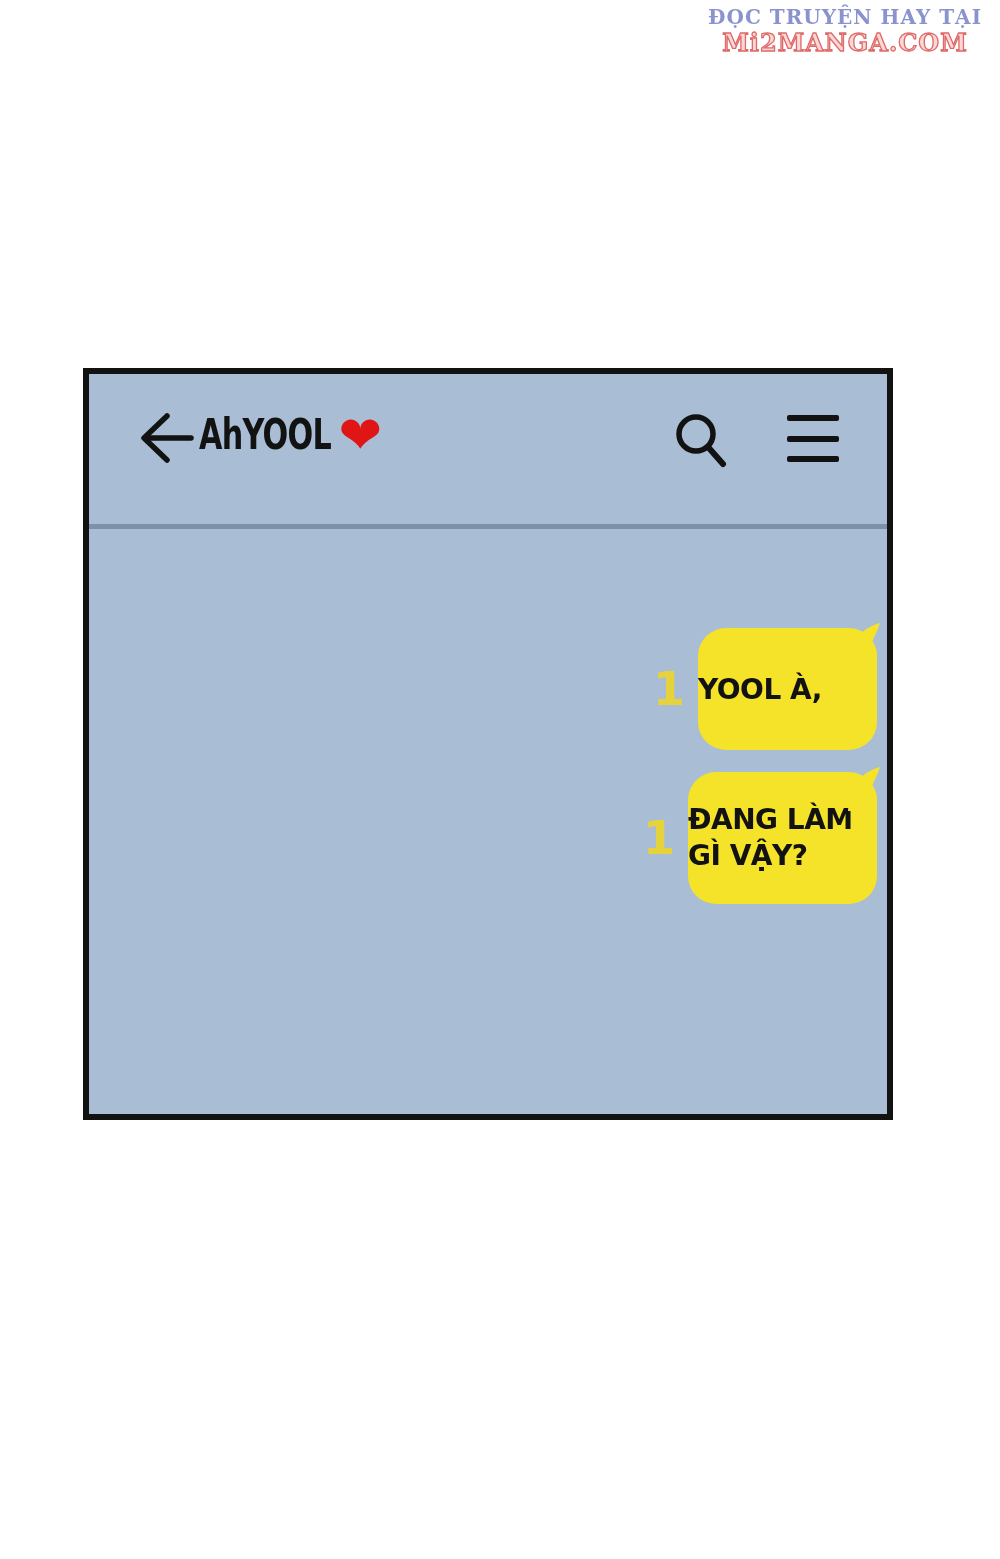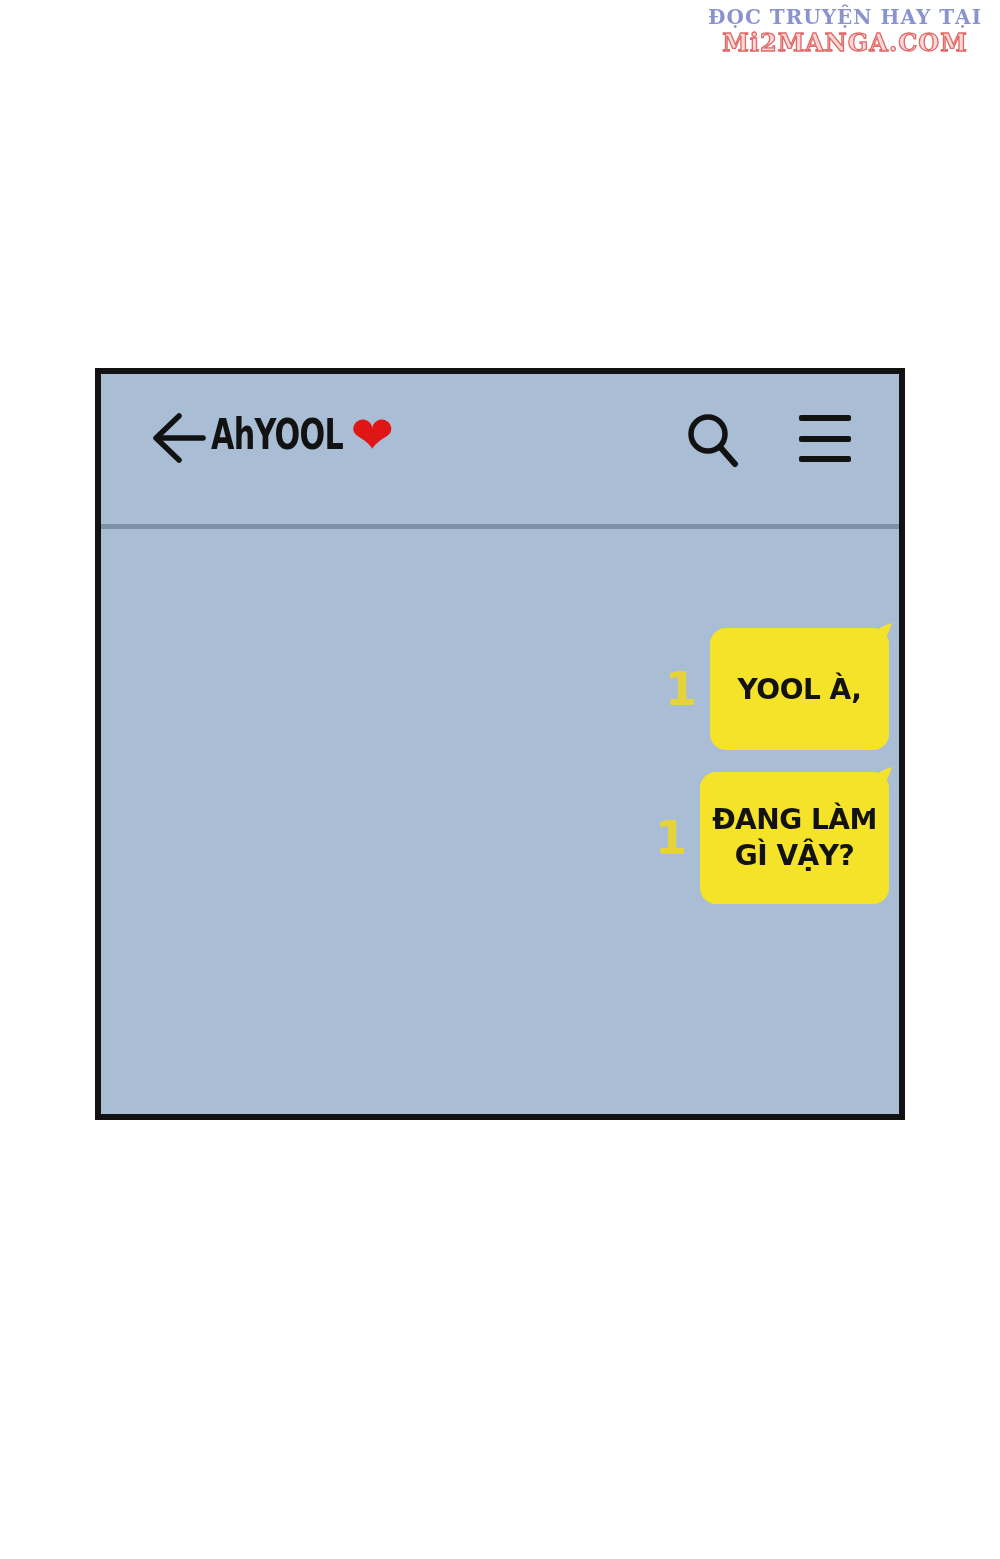--- a/index.html
+++ b/index.html
@@ -3,21 +3,21 @@
 <meta charset="utf-8">
 <style>
   html,body{margin:0;padding:0;}
   body{
     width:1000px;height:1559px;
     background:#ffffff;
     font-family:"DejaVu Sans", sans-serif;
     overflow:hidden;
     position:relative;
   }
-  .page{position:absolute;inset:0;margin-left:12px;}
+  .page{position:absolute;inset:0;}
 
   
   .watermark{
     position:absolute;top:6px;right:18px;
     text-align:center;line-height:1.1;
   }
   .wm1{
     font-family:"DejaVu Serif", serif;
     font-weight:bold;
     font-size:20px;
@@ -108,23 +108,23 @@
   .row2{top:398px;}
   .badge{
     font-size:46px;
     font-weight:bold;
     color:var(--badge);
     line-height:1;
   }
   .bubble{
     position:relative;
     background:var(--bubble);
-    border-radius:16px;
+    border-radius:28px;
     display:flex;flex-direction:column;
-    align-items:center;justify-content:center;
+    align-items:flex-start;justify-content:center;
     color:var(--ink);
     font-weight:bold;
   }
   .bubble1{width:179px;height:122px;font-size:28px;}
   .bubble2{width:189px;height:132px;font-size:28px;line-height:36px;}
   .bubble .line{white-space:nowrap;letter-spacing:-0.5px;}
   .tail{
     position:absolute;
     top:-7px;right:-5px;
     width:36px;height:46px;

